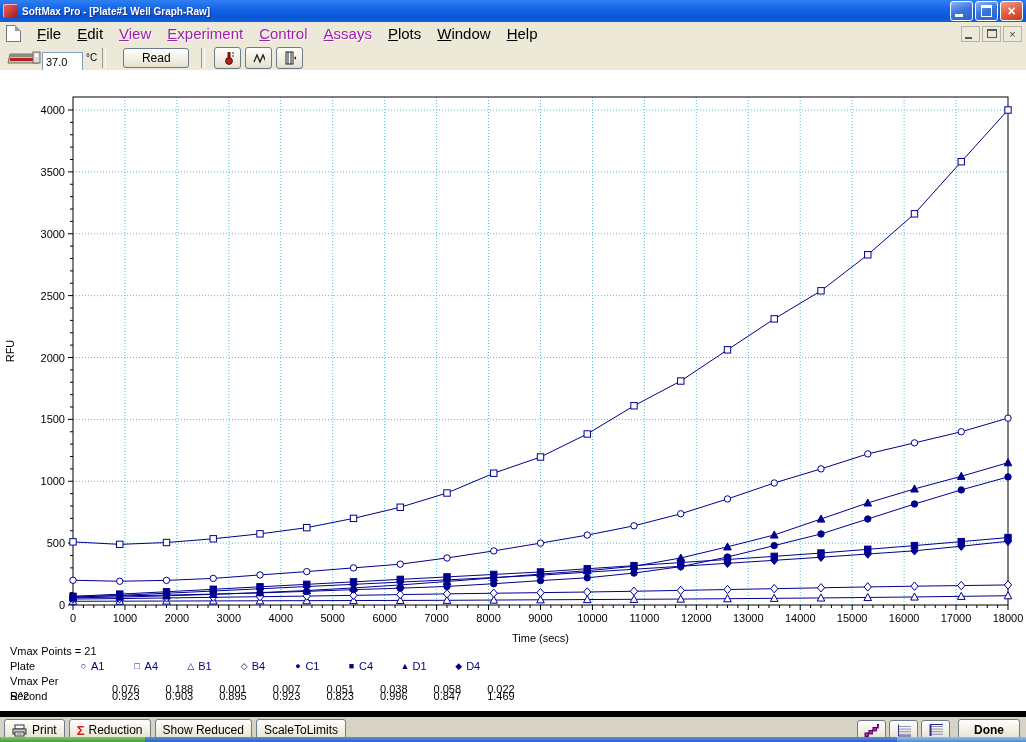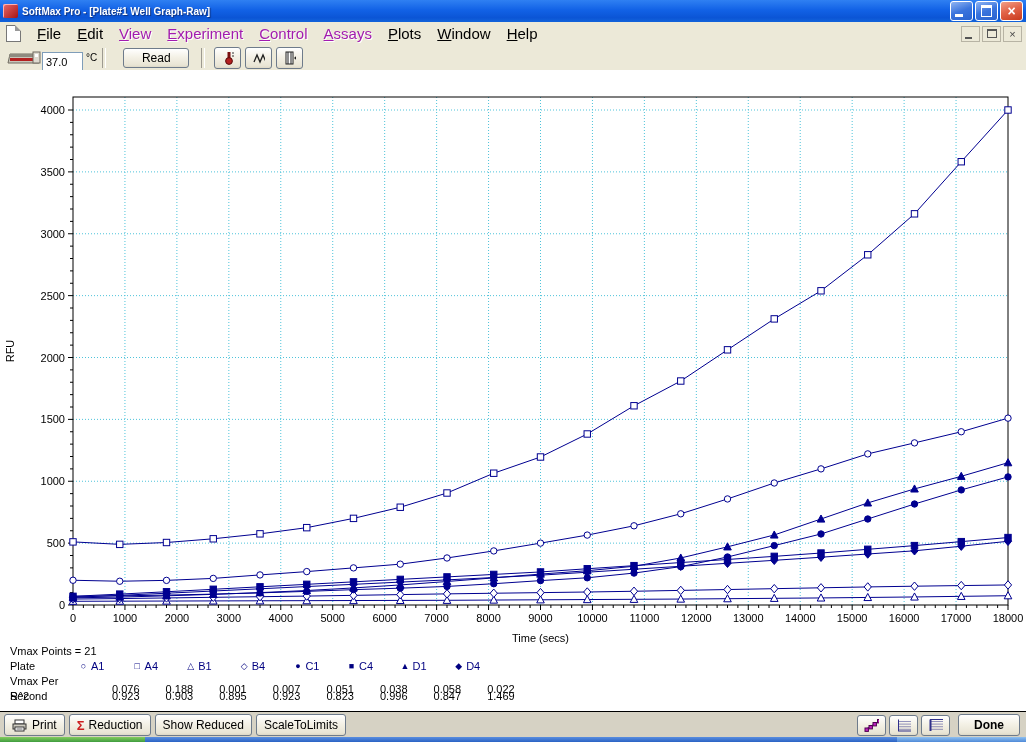--- a/index.html
+++ b/index.html
@@ -58,21 +58,21 @@
   .stats{position:absolute;left:4px;top:574px;width:600px;font-size:11px;color:#000;margin-left:6px;}
   .stats-line{height:15px;line-height:15px;}
   .stats-row{display:grid;grid-template-columns:66px repeat(8,53.6px);height:15px;line-height:15px;align-items:center;}
   .stats-row .rowlabel{color:#000;}
   .wellcell{color:#000080;display:flex;align-items:center;}
   .wellcell .mk{width:15px;text-align:center;font-size:9px;color:#000080;}
   .valcell{padding-left:36px;}
 
   
   .bottombar{position:absolute;left:0;top:711px;width:1026px;height:26px;background:#d6d2c4;
-    border-top:1px solid #000000;display:flex;align-items:center;}
+    border-top:6px solid #000000;display:flex;align-items:center;}
   .bb-btn{height:22px;padding:0 7px;margin-left:4px;}
   .bb-icon-btn{width:29px;height:21px;margin-left:3px;}
   .done-btn{width:62px;height:22px;font-weight:bold;margin:0 6px 0 8px;}
   .sigma{color:#cc2020;font-weight:bold;font-size:13px;}
   .rightgrp{margin-left:auto;display:flex;align-items:center;}
 
   
   .taskbar{position:absolute;left:0;top:737px;width:1026px;height:5px;background:linear-gradient(#5a8ee0,#2a63c4);}
   .task-start{position:absolute;left:0;top:0;width:145px;height:5px;background:linear-gradient(#84cc5e,#3f9c3f);}
   .task-right{position:absolute;left:897px;top:0;width:129px;height:5px;background:linear-gradient(#8fc0f0,#4f8ad8);}

